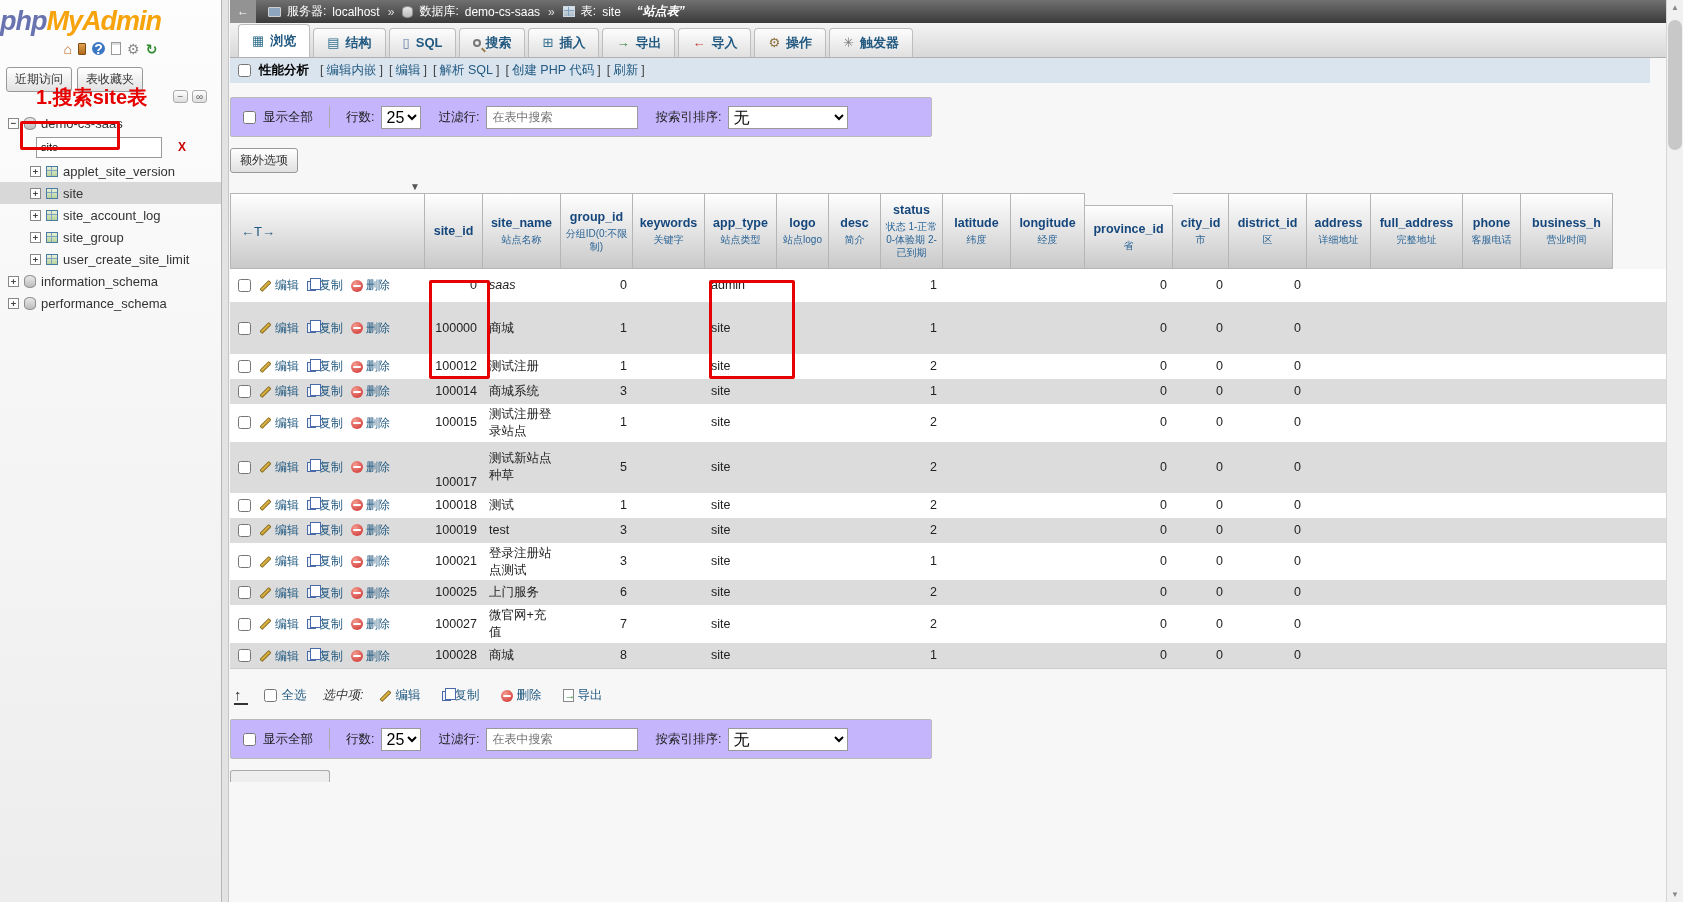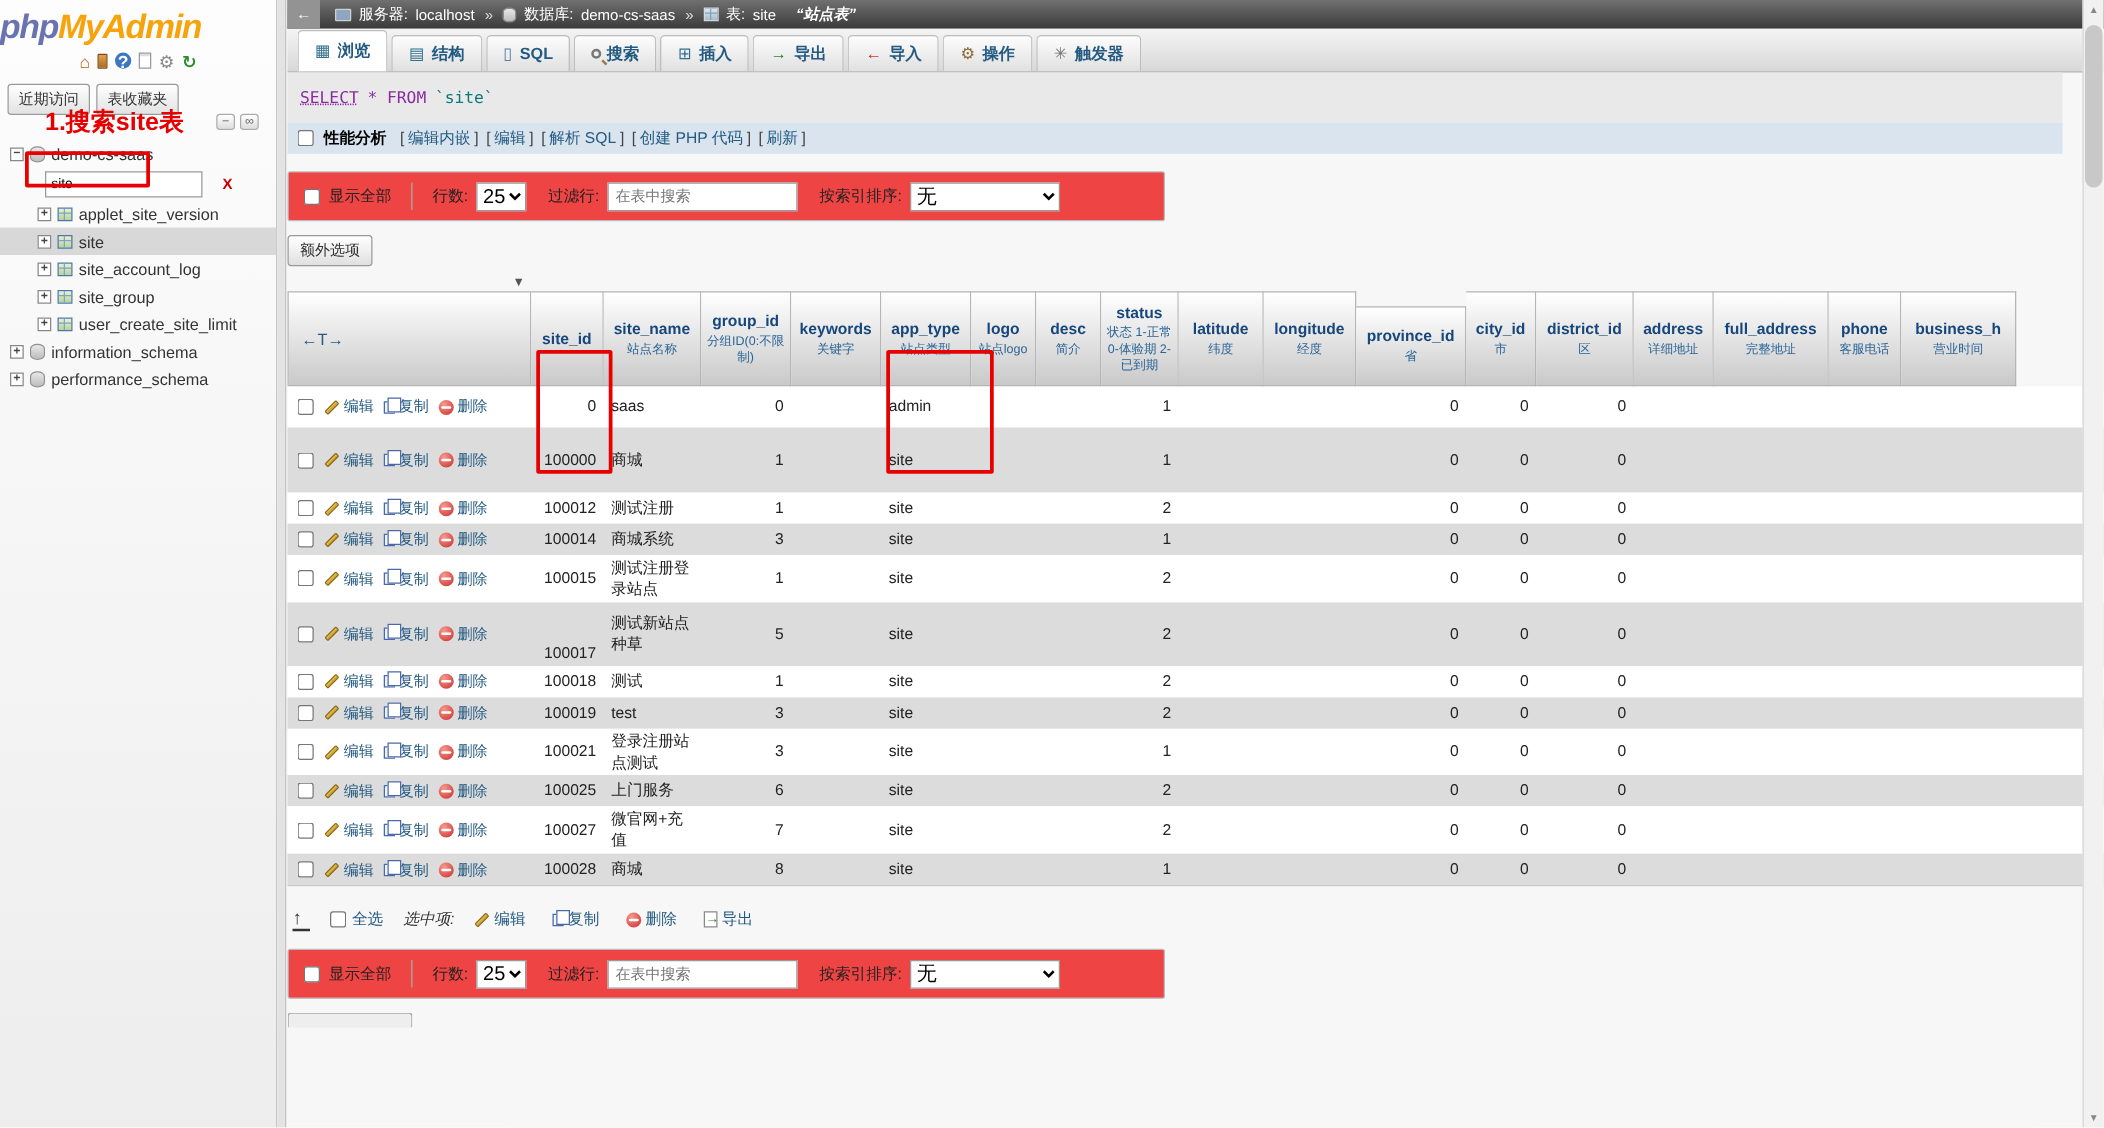--- a/index.html
+++ b/index.html
@@ -61,21 +61,21 @@
   .msg .chk{color:#2d8a2d;font-weight:bold;margin-right:9px;font-size:14px}
   .sqlbox{width:1420px;background:#e9e9e9;padding:13px 10px 12px 10px;font-family:"DejaVu Sans Mono","Liberation Mono",monospace;font-size:13px}
   .kw{color:#8b2aa0;text-decoration:underline dotted;margin-right:7px}
   .kw2{color:#8b2aa0;margin-right:7px}
   .sqltbl{color:#0a7a7a}
   .profbar{width:1420px;background:#d9e4ef;height:25px;display:flex;align-items:center;padding-left:8px;font-size:12.5px;gap:2px}
   .profbar label{font-weight:bold;color:#000;margin-left:6px;margin-right:6px}
   .plink{color:#235a81;cursor:pointer}
   .pbr{color:#444;margin:0 3px}
 
-  .filterbar{margin:14px 0 0 0;width:702px;background:#ef4444;border:1px solid #bbb;border-radius:2px;height:40px;
+  .filterbar{margin:14px 0 0 0;width:702px;background:#c4b5fd;border:1px solid #bbb;border-radius:2px;height:40px;
              display:flex;align-items:center;padding:0 12px;font-size:12.5px;gap:7px}
   .vsep{width:1px;height:22px;background:#aaa;margin:0 9px}
   .filterbar input[type=text]{width:152px;height:23px;border:1px solid #999;padding:0 5px;font-size:12px;color:#333}
   .filterbar select{height:23px;font-size:16px;border:1px solid #999;background:#fff}
   .lblgap{margin-left:10px}
 
   .extrabtn{margin:11px 0 0 0;display:inline-block;border:1px solid #999;border-radius:3px;
             background:linear-gradient(#fff,#e0e0e0);padding:3px 9px;font-size:12px;color:#333;cursor:pointer}
 
   .tablewrap{margin:6px 0 0 0;position:relative}
@@ -221,23 +221,20 @@
         <div class="tab"><span class="tabicon" style="color: rgb(91, 122, 166);">▯</span><span>SQL</span></div>
         <div class="tab"><span class="icn-mag"></span><span>搜索</span></div>
         <div class="tab"><span class="tabicon" style="color: rgb(49, 112, 143);">⊞</span><span>插入</span></div>
         <div class="tab"><span class="tabicon" style="color: rgb(46, 125, 50);">→</span><span>导出</span></div>
         <div class="tab"><span class="tabicon" style="color: rgb(192, 57, 43);">←</span><span>导入</span></div>
         <div class="tab"><span class="tabicon" style="color: rgb(138, 109, 59);">⚙</span><span>操作</span></div>
         <div class="tab"><span class="tabicon" style="color: rgb(119, 119, 119);">✳</span><span>触发器</span></div>
       </div>
 
 
-    <div class="sqlbox">
-      <span class="kw">SELECT</span><span class="kw2">* FROM</span><span class="sqltbl">`site`</span>
-    </div>
 
     <div class="profbar">
       <input type="checkbox" style="">
       <label>性能分析</label>
       <span id="proflinks"><span class="pbr">[</span><span class="plink">编辑内嵌</span><span class="pbr">]</span><span class="pbr">[</span><span class="plink">编辑</span><span class="pbr">]</span><span class="pbr">[</span><span class="plink">解析 SQL</span><span class="pbr">]</span><span class="pbr">[</span><span class="plink">创建 PHP 代码</span><span class="pbr">]</span><span class="pbr">[</span><span class="plink">刷新</span><span class="pbr">]</span></span>
     </div>
 
     <div class="filterbar">
       <input type="checkbox" style="">
       <span>显示全部</span>
@@ -339,21 +336,21 @@
               <span class="alink">
                 <span class="icn-copy"></span>
                 <span>复制</span>
               </span>
               <span class="alink">
                 <span class="icn-del"></span>
                 <span>删除</span>
               </span>
             </div>
             <div class="tcell num" style="width: 58px;">0</div>
-            <div class="tcell" style="width: 78px;">saas</div>
+            <div class="tcell" style="width: 78px; font-style: italic;">saas</div>
             <div class="tcell num" style="width: 72px;">0</div>
             <div class="tcell" style="width: 72px;"></div>
             <div class="tcell" style="width: 72px;">admin</div>
             <div class="tcell" style="width: 52px;"></div>
             <div class="tcell" style="width: 52px;"></div>
             <div class="tcell num" style="width: 62px;">1</div>
             <div class="tcell" style="width: 68px;"></div>
             <div class="tcell" style="width: 74px;"></div>
             <div class="tcell num" style="width: 88px;">0</div>
             <div class="tcell num" style="width: 56px;">0</div>

